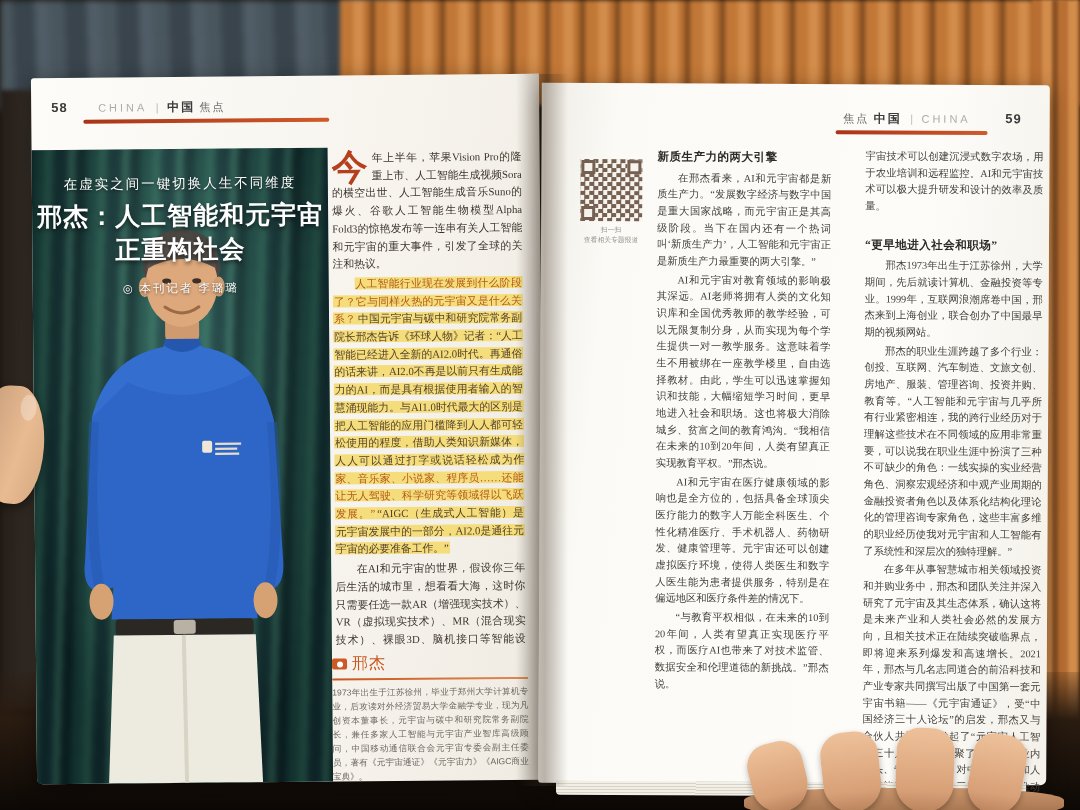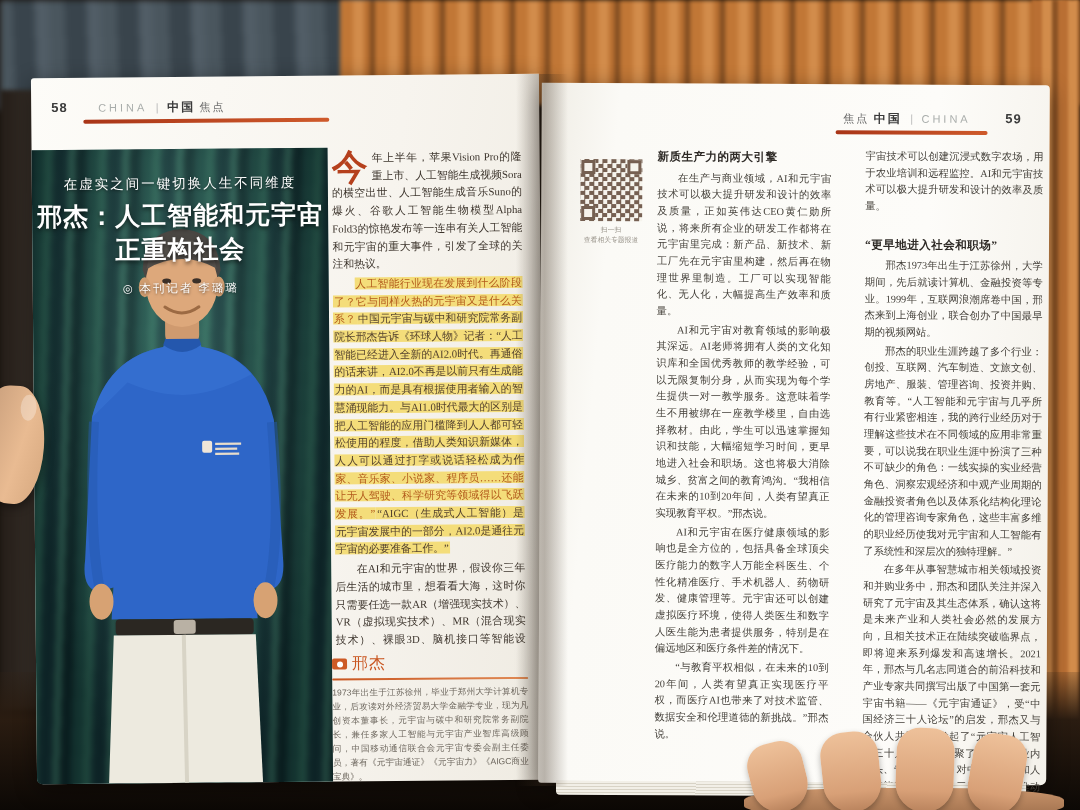--- a/index.html
+++ b/index.html
@@ -232,21 +232,21 @@
         <span class="finder f3"></span>
       </div>
       <div class="qr-cap">
         <div>扫一扫</div>
         <div>查看相关专题报道</div>
       </div>
     </div>
 
     <div class="rcol rcol1">
       <h3 style="margin-top:0;">新质生产力的两大引擎</h3>
-      <p>在生产与商业领域，AI和元宇宙技术可以极大提升研发和设计的效率及质量，正如英伟达CEO黄仁勋所说，将来所有企业的研发工作都将在元宇宙里完成：新产品、新技术、新工厂先在元宇宙里构建，然后再在物理世界里制造。工厂可以实现智能化、无人化，大幅提高生产效率和质量。</p>
+      <p>在邢杰看来，AI和元宇宙都是新质生产力。“发展数字经济与数字中国是重大国家战略，而元宇宙正是其高级阶段。当下在国内还有一个热词叫‘新质生产力’，人工智能和元宇宙正是新质生产力最重要的两大引擎。”</p>
       <p>AI和元宇宙对教育领域的影响极其深远。AI老师将拥有人类的文化知识库和全国优秀教师的教学经验，可以无限复制分身，从而实现为每个学生提供一对一教学服务。这意味着学生不用被绑在一座教学楼里，自由选择教材。由此，学生可以迅速掌握知识和技能，大幅缩短学习时间，更早地进入社会和职场。这也将极大消除城乡、贫富之间的教育鸿沟。“我相信在未来的10到20年间，人类有望真正实现教育平权。”邢杰说。</p>
       <p>AI和元宇宙在医疗健康领域的影响也是全方位的，包括具备全球顶尖医疗能力的数字人万能全科医生、个性化精准医疗、手术机器人、药物研发、健康管理等。元宇宙还可以创建虚拟医疗环境，使得人类医生和数字人医生能为患者提供服务，特别是在偏远地区和医疗条件差的情况下。</p>
       <p>“与教育平权相似，在未来的10到20年间，人类有望真正实现医疗平权，而医疗AI也带来了对技术监管、数据安全和伦理道德的新挑战。”邢杰说。</p>
 
     </div>
 
     <div class="rcol rcol2">
       <p class="cont">宇宙技术可以创建沉浸式数字农场，用于农业培训和远程监控。AI和元宇宙技术可以极大提升研发和设计的效率及质量。</p>
       <h3>“更早地进入社会和职场”</h3>
       <p>邢杰1973年出生于江苏徐州，大学期间，先后就读计算机、金融投资等专业。1999年，互联网浪潮席卷中国，邢杰来到上海创业，联合创办了中国最早期的视频网站。</p>

